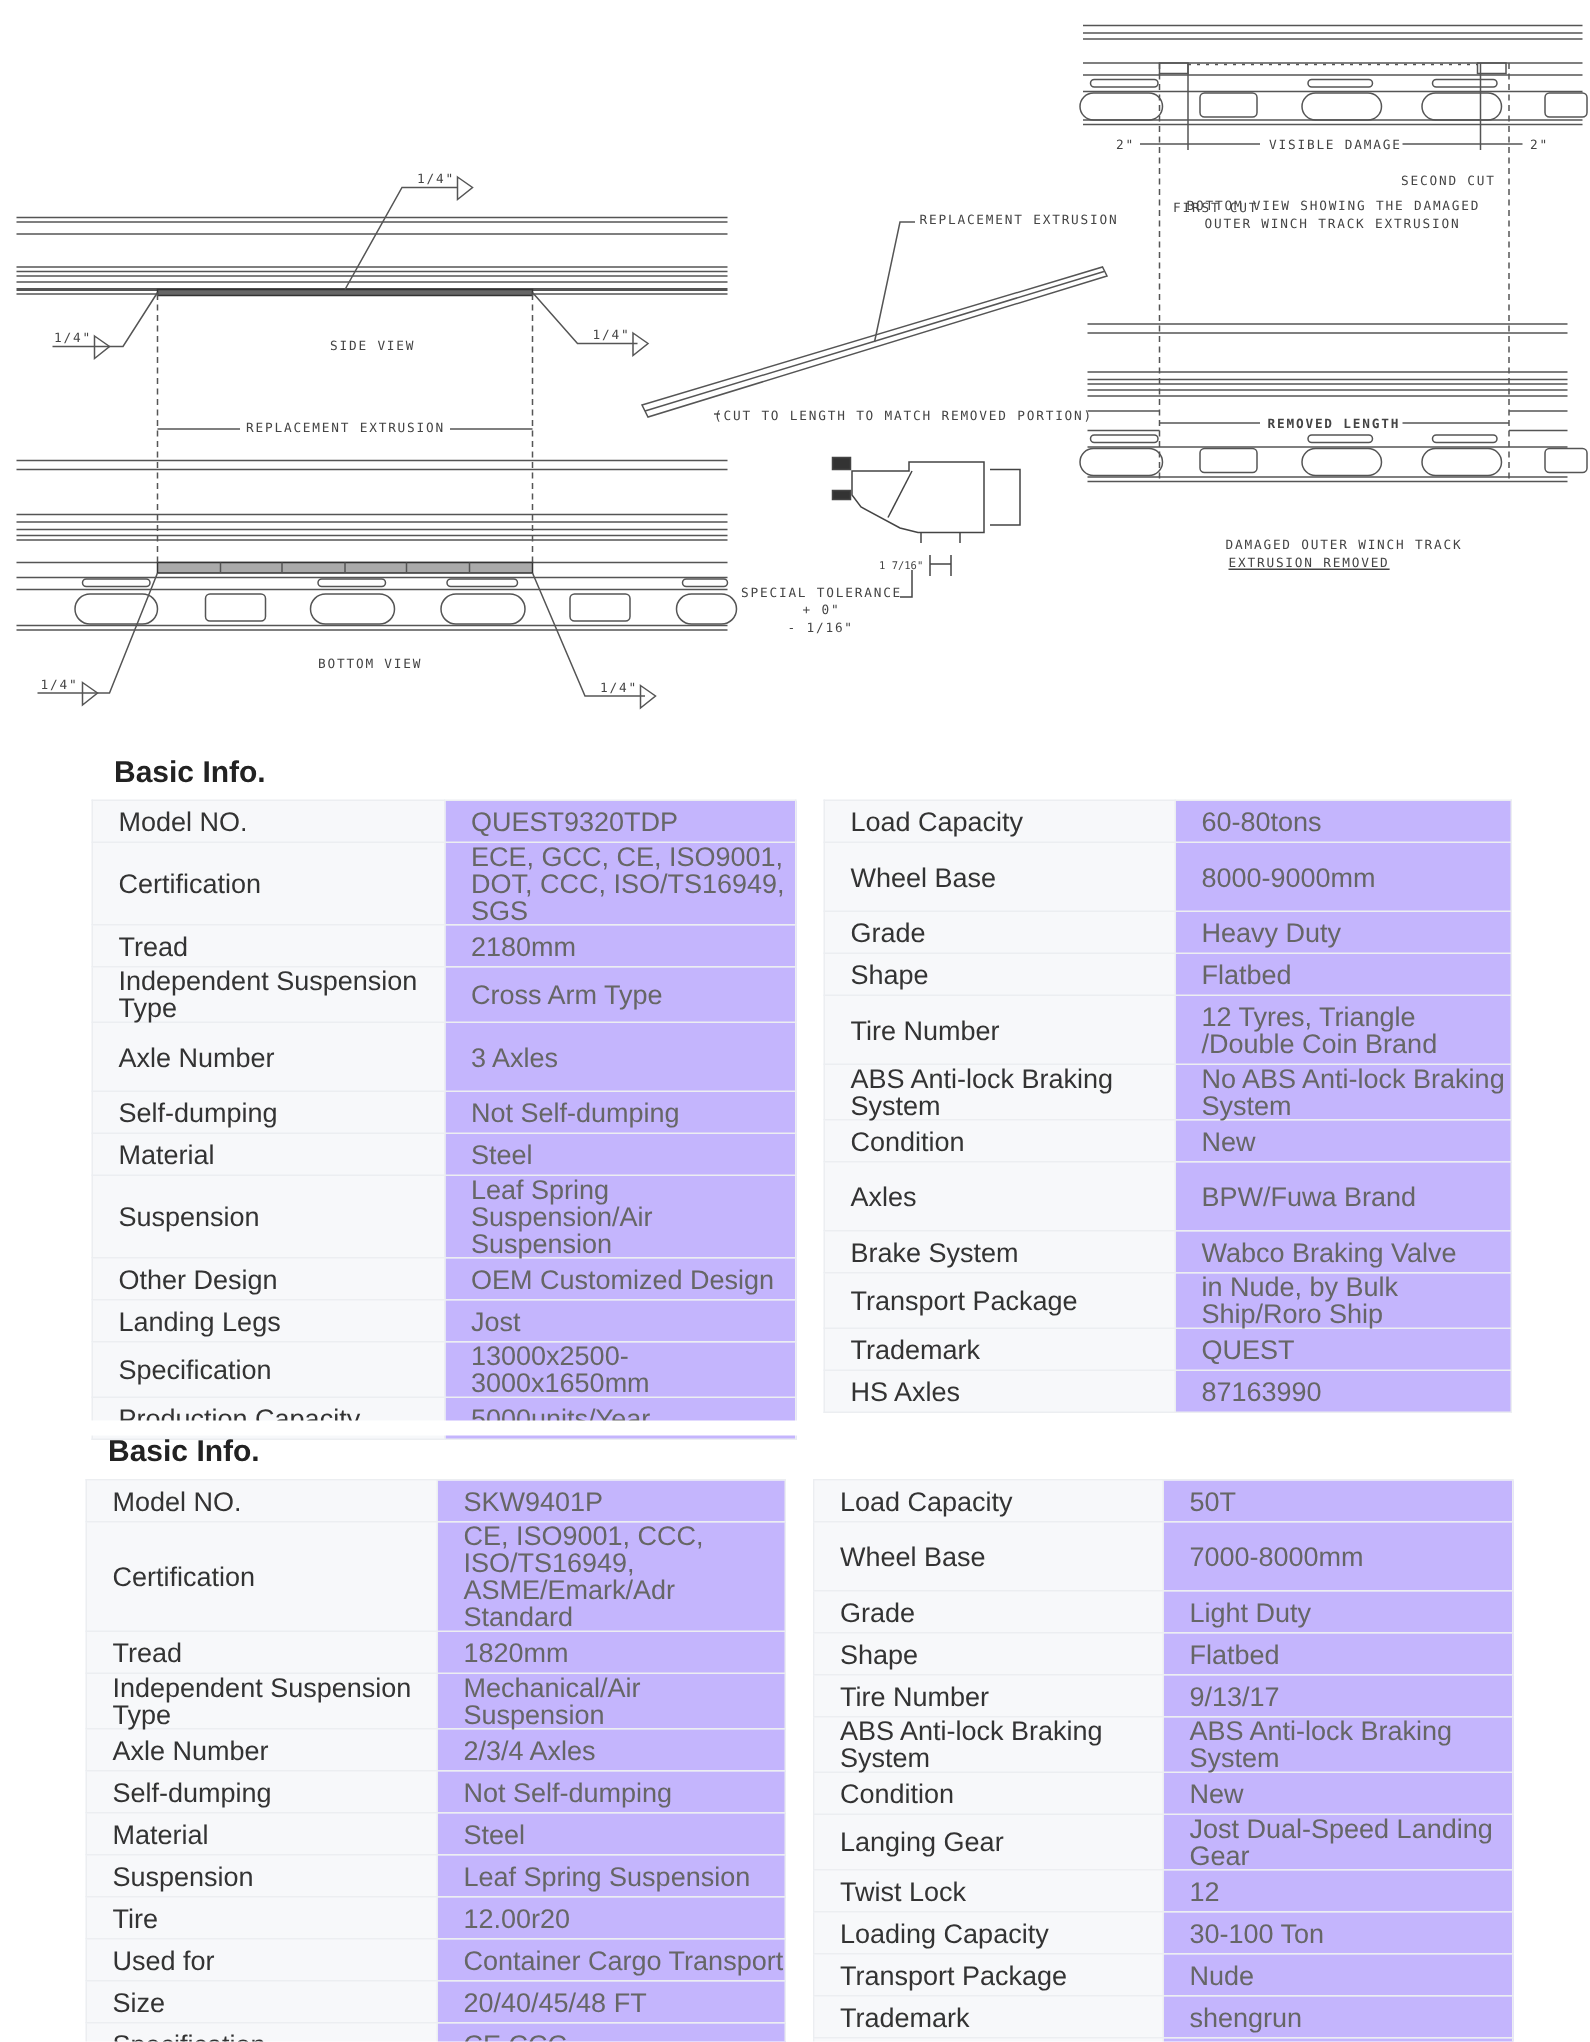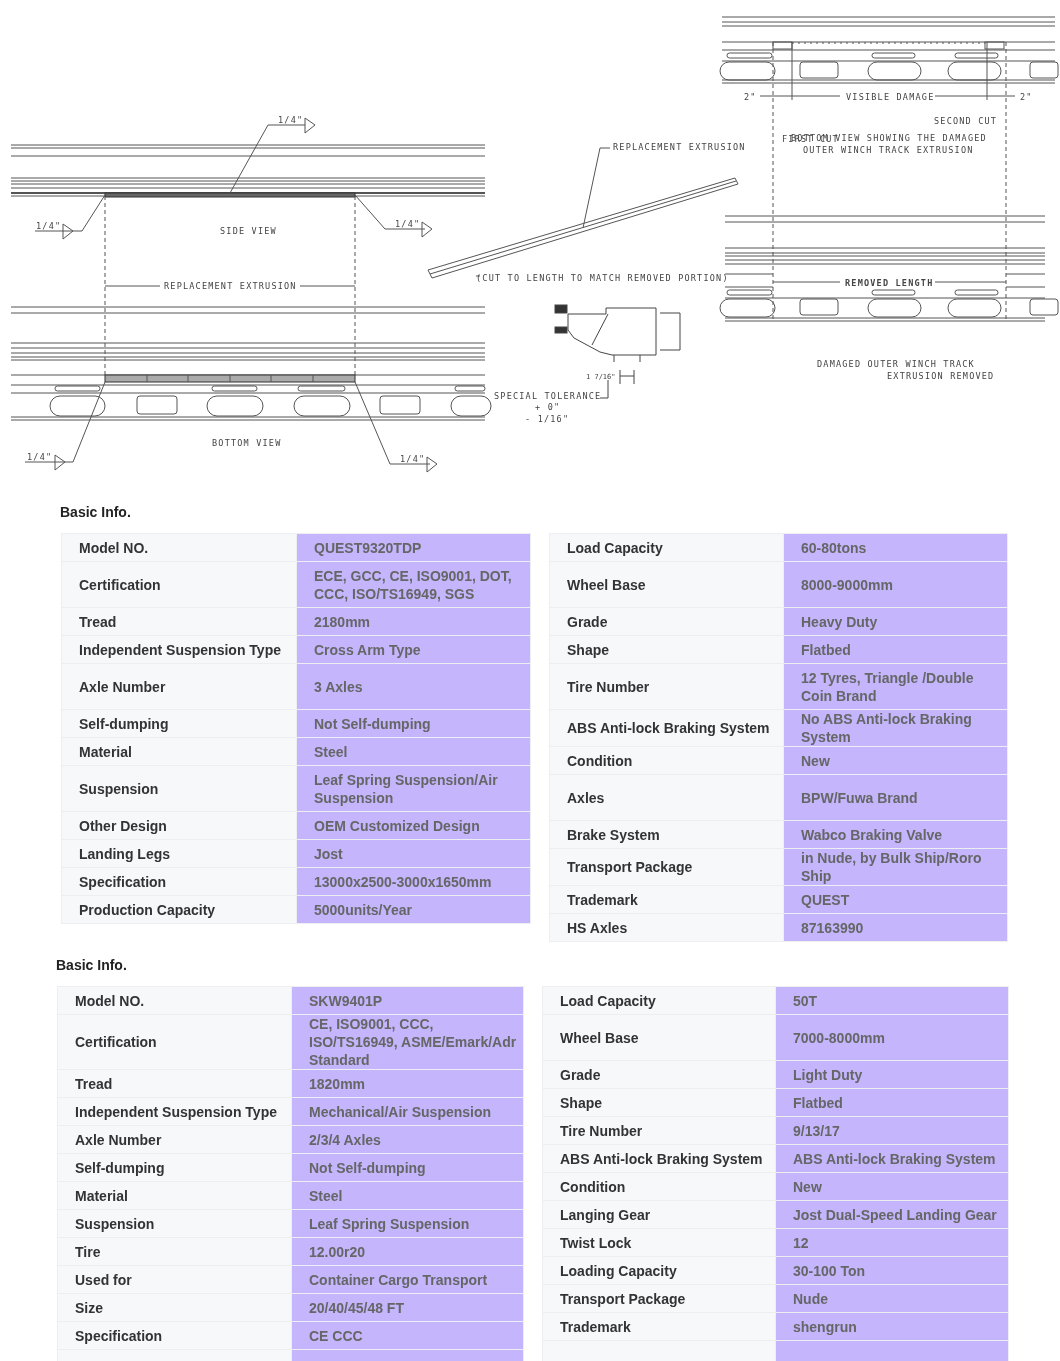--- a/index.html
+++ b/index.html
@@ -1,21 +1,21 @@
 <!DOCTYPE html>
 <html><head>
 <meta charset="utf-8">
 <style>
   html, body { margin: 0; padding: 0; background: #ffffff; }
   body { width: 1060px; height: 1361px; position: relative; overflow: hidden; font-family: "Liberation Sans", sans-serif; color: #333; }
   .drawing { position: absolute; left: 0; top: 0; width: 1060px; height: 490px; }
   .drawing svg { position: absolute; left: 0; top: 0; }
   .cad-label { position: absolute; font-family: "DejaVu Sans Mono", monospace; font-size: 8.5px; letter-spacing: 1.2px; color: #444; white-space: nowrap; }
-  .section-title { position: absolute; font-family: "Liberation Sans", sans-serif; font-weight: bold; font-size: 14px; color: #222; }
-  .spec-table { position: absolute; border-collapse: collapse; font-size: 14px; table-layout: fixed; font-weight: bold; }
+  .section-title { position: absolute; font-family: "Liberation Sans", sans-serif; font-weight: bold; font-size: 20px; color: #222; margin-left: 16px; }
+  .spec-table { position: absolute; border-collapse: collapse; font-size: 18px; table-layout: fixed; }
   .spec-table td { border: 1px solid #eceef1; padding: 0 0 0 17px; vertical-align: middle; line-height: 18px; }
   .spec-table td.k { background: #f7f8fa; color: #333; }
   .spec-table td.v { background: #c4b5fd; color: #666; }
   .spec-table tr { height: 28px; }
   .spec-table tr.tall { height: 46px; }
   .fade-bottom { position: absolute; left: 0; width: 1060px; height: 12px; background: linear-gradient(rgba(255,255,255,0), #fff); }
 </style>
 </head>
 <body>
 
@@ -174,21 +174,21 @@
 
   <span class="cad-label" style="left:744px;top:92px;">2"</span>
   <span class="cad-label" style="left:1020px;top:92px;">2"</span>
   <span class="cad-label" style="left:846px;top:92px;text-align:center;">VISIBLE DAMAGE</span>
   <span class="cad-label" style="left:782px;top:114px;margin-top:20px;">FIRST CUT</span>
   <span class="cad-label" style="left:934px;top:116px;">SECOND CUT</span>
   <span class="cad-label" style="left:791px;top:133px;">BOTTOM VIEW SHOWING THE DAMAGED</span>
   <span class="cad-label" style="left:803px;top:145px;">OUTER WINCH TRACK EXTRUSION</span>
   <span class="cad-label" style="left:845px;top:278px;font-weight:bold;">REMOVED LENGTH</span>
   <span class="cad-label" style="left:817px;top:359px;">DAMAGED OUTER WINCH TRACK</span>
-  <span class="cad-label" style="left:887px;top:371px;">EXTRUSION REMOVED</span>
+  <span class="cad-label" style="left:819px;top:371px;text-decoration:underline;">EXTRUSION REMOVED</span>
 </div>
 
 <div class="section-title" style="left:60px;top:504px;">Basic Info.</div>
 
 <table class="spec-table" style="left:61px;top:533px;width:469px;">
   <colgroup>
       <col style="width:235px">
       <col style="width:234px">
     </colgroup>
   <tbody>

